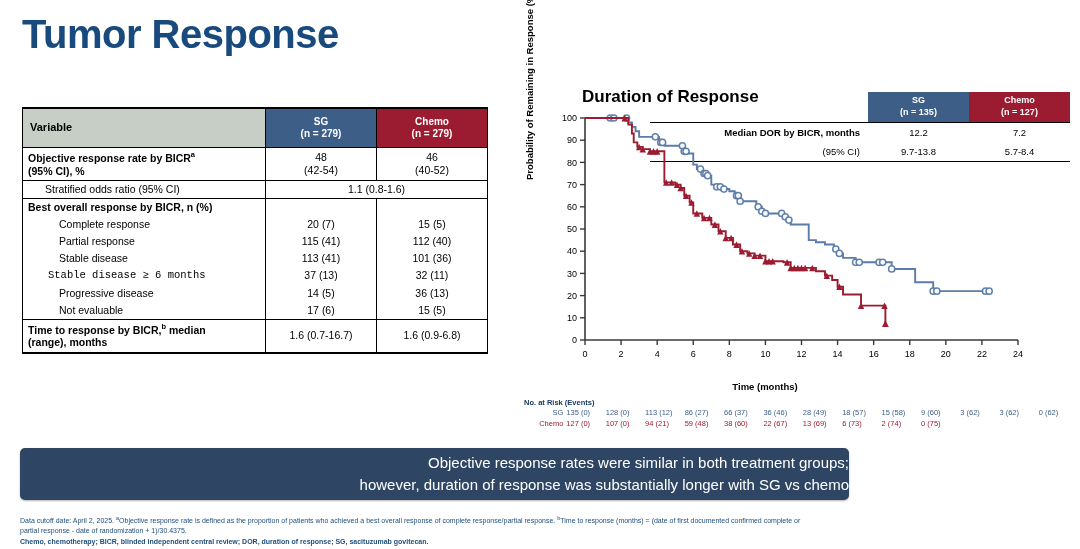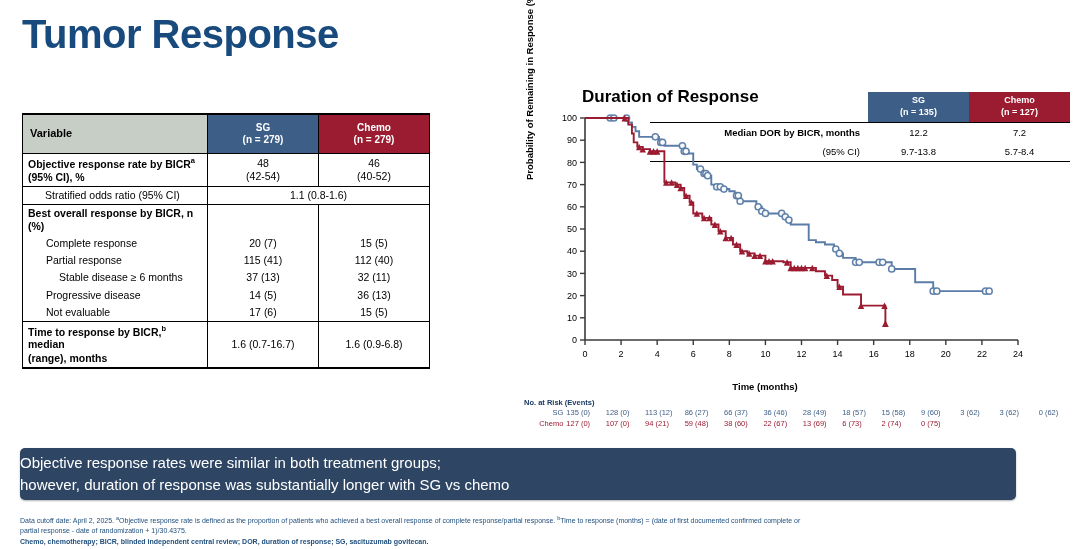--- a/index.html
+++ b/index.html
@@ -16,21 +16,21 @@
   
   #slide-title{
     position:absolute;left:22px;top:12px;
     font-size:40px;font-weight:bold;letter-spacing:-0.5px;
     color:#184A7E;
     font-family:"Liberation Sans", sans-serif;
   }
 
   
   #main-table{
-    position:absolute;left:22px;top:113px;width:408px;
+    position:absolute;left:22px;top:107px;width:466px;
     border-collapse:collapse;
     font-size:10.5px;
   }
   #main-table td{
     border:1px solid #000;
     padding:2px 5px;
     vertical-align:middle;
     line-height:1.25;
   }
   #main-table .hdr-var{
@@ -42,22 +42,22 @@
     font-size:10px;line-height:1.25;width:100px;
   }
   #main-table .hdr-chemo{
     background:#9B1B30;color:#fff;font-weight:bold;text-align:center;
     font-size:10px;line-height:1.25;width:100px;
   }
   #main-table .lbl{text-align:left;}
   #main-table .val{text-align:center;}
   #main-table .b{font-weight:bold;}
   #main-table .ind1{padding-left:22px;}
-  #main-table .ind2{padding-left:23px;}
-  #main-table .ind3{padding-left:36px;}
+  #main-table .ind2{padding-left:36px;}
+  #main-table .ind3{padding-left:25px;font-family:Liberation Mono, monospace;}
   #main-table .thick-top{border-top:2px solid #000;}
   #main-table .thick-bot{border-bottom:2px solid #000;}
   #main-table sup{font-size:7.5px;vertical-align:super;}
   #main-table .noline-b{border-bottom:none;margin-left:12px;}
   #main-table .noline-t{border-top:none;}
 
   
   #chart-block{position:absolute;left:530px;top:84px;width:550px;height:360px;}
   #chart-title{
     position:absolute;left:52px;top:3px;
@@ -100,23 +100,23 @@
   #risk-title{font-weight:bold;font-size:7.5px;color:#1b3a63;margin:0 0 1px 2px;}
   #risk-table{border-collapse:collapse;width:556px;}
   #risk-table td{padding:0 0 0 0;white-space:nowrap;line-height:1.45;}
   #risk-table .rt-name{font-weight:normal;text-align:right;width:42px;padding-right:3px;}
   #risk-table .sg-row td{color:#3D5E87;}
   #risk-table .chemo-row td{color:#9B1B30;}
   #risk-table .rt-cell{text-align:left;}
 
   
   #banner{
-    position:absolute;left:20px;top:448px;width:996px;height:52px;
+    position:absolute;left:20px;top:448px;width:829px;height:52px;
     background:#2E4663;border-radius:5px;
-    display:flex;flex-direction:column;align-items:flex-start;justify-content:center;
+    display:flex;flex-direction:column;align-items:flex-end;justify-content:center;
     color:#fff;font-size:15px;line-height:1.45;text-align:center;
     box-shadow:0 1px 2px rgba(0,0,0,.3);
   }
 
   
   #footnotes{
     position:absolute;left:20px;top:515px;width:1046px;
     font-size:7px;color:#21507e;line-height:1.45;
   }
   #footnotes .fn-abbr{font-weight:bold;}
@@ -174,20 +174,25 @@
       <td class="val noline-b noline-t">20 (7)</td>
       <td class="val noline-b noline-t">15 (5)</td>
     </tr>
 
     <tr>
       <td class="lbl ind2 noline-b noline-t">Partial response</td>
       <td class="val noline-b noline-t">115 (41)</td>
       <td class="val noline-b noline-t">112 (40)</td>
     </tr>
 
+    <tr>
+      <td class="lbl ind2 noline-b noline-t">Stable disease</td>
+      <td class="val noline-b noline-t">113 (41)</td>
+      <td class="val noline-b noline-t">101 (36)</td>
+    </tr>
 
     <tr>
       <td class="lbl ind3 noline-b noline-t">Stable disease ≥ 6 months</td>
       <td class="val noline-b noline-t">37 (13)</td>
       <td class="val noline-b noline-t">32 (11)</td>
     </tr>
 
     <tr>
       <td class="lbl ind2 noline-b noline-t">Progressive disease</td>
       <td class="val noline-b noline-t">14 (5)</td>

